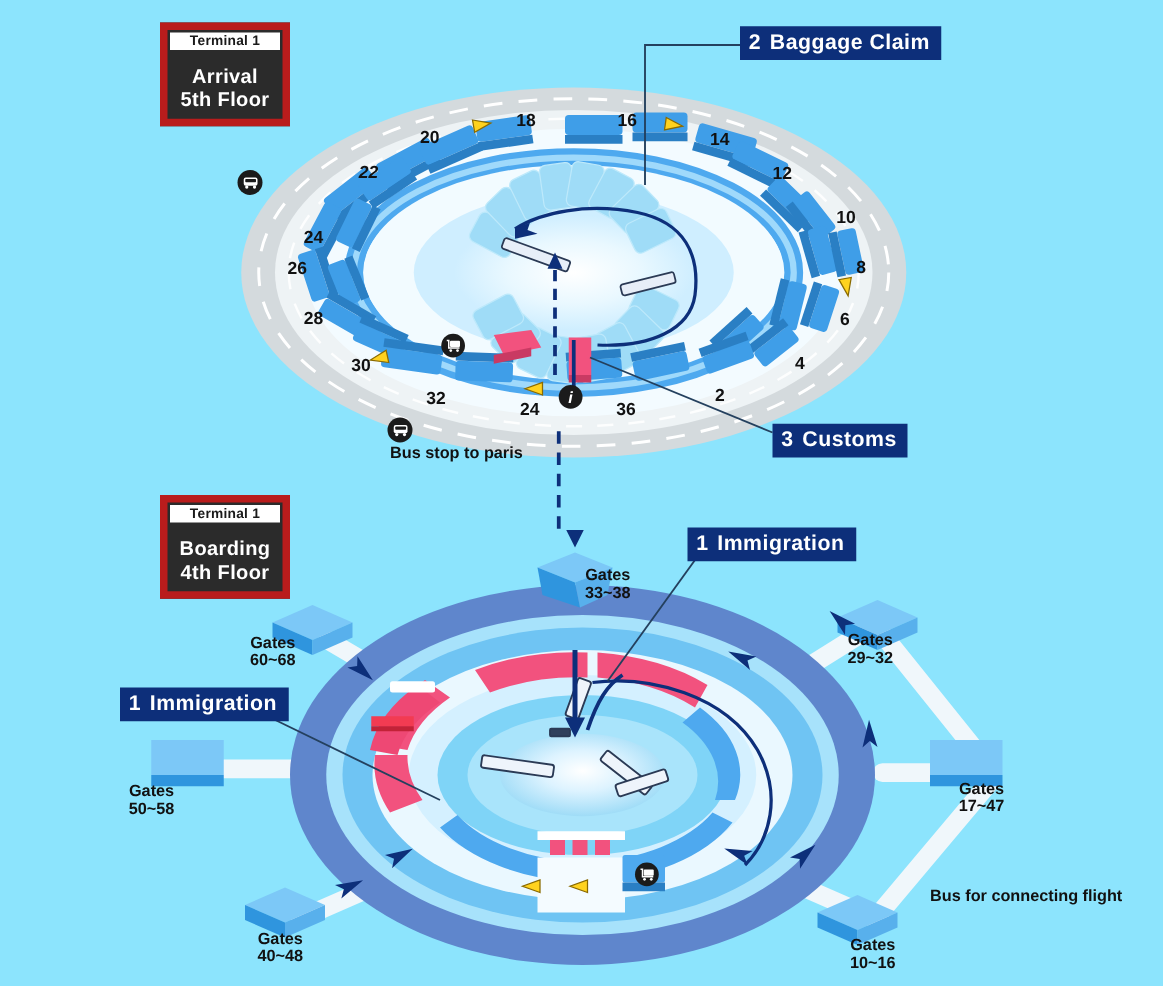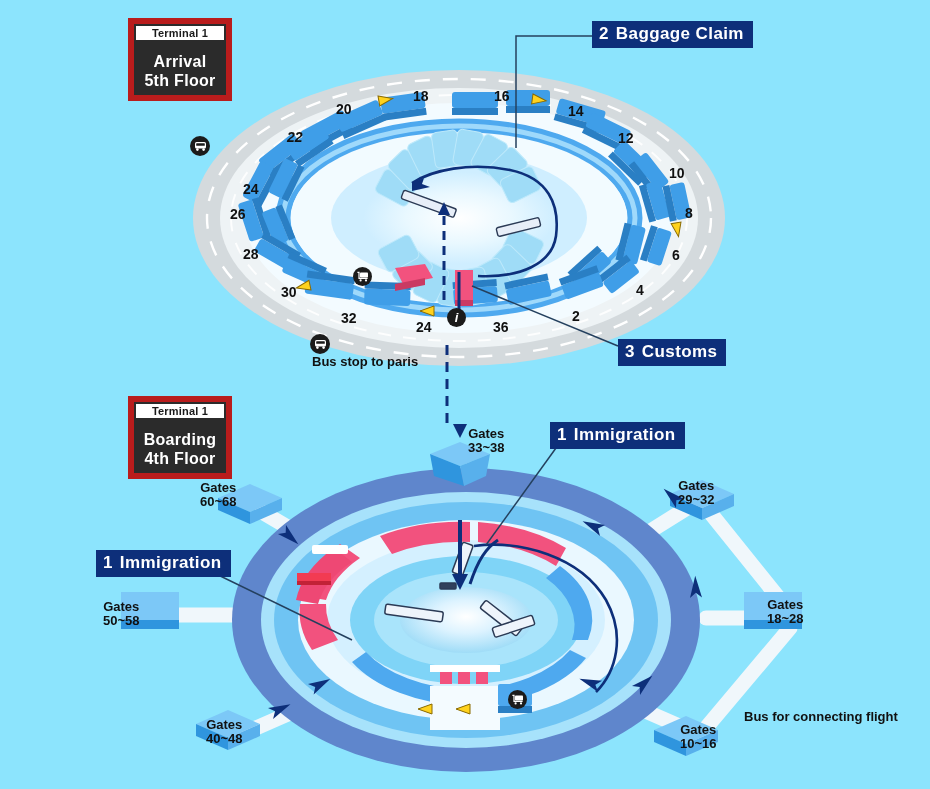--- a/index.html
+++ b/index.html
@@ -65,20 +65,21 @@
     line-height:15px;
   }
   .gatelbl{
     position:absolute;
     color:#111;
     font-size:13px;
     font-weight:bold;
     text-align:center;
     line-height:14px;
     white-space:nowrap;
+    margin-top:26px;
   }
   .caption{
     position:absolute;
     color:#111;
     font-size:13px;
     font-weight:bold;
     white-space:nowrap;
     line-height:15px;
   }
 
@@ -575,21 +576,21 @@
   <div class="gatelbl" style="left:678px;top:479px;">
     <div>Gates</div>
     <div>29~32</div>
   </div>
   <div class="gatelbl" style="left:103px;top:600px;">
     <div>Gates</div>
     <div>50~58</div>
   </div>
   <div class="gatelbl" style="left:767px;top:598px;">
     <div>Gates</div>
-    <div>18~28</div>
+    <div>17~47</div>
   </div>
   <div class="gatelbl" style="left:206px;top:718px;">
     <div>Gates</div>
     <div>40~48</div>
   </div>
   <div class="gatelbl" style="left:680px;top:723px;">
     <div>Gates</div>
     <div>10~16</div>
   </div>
 

